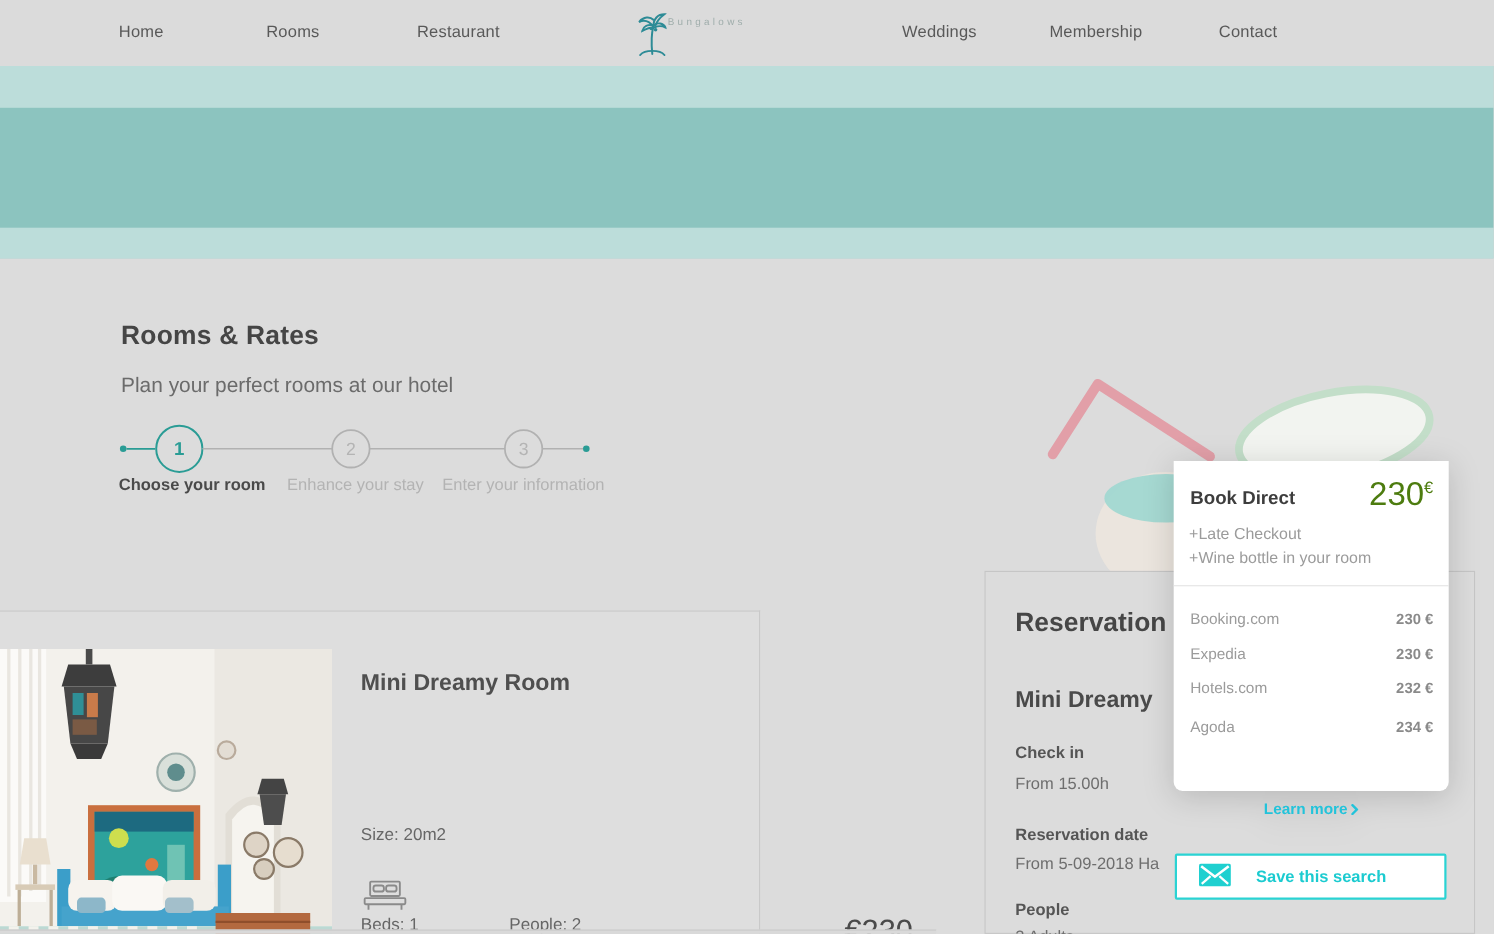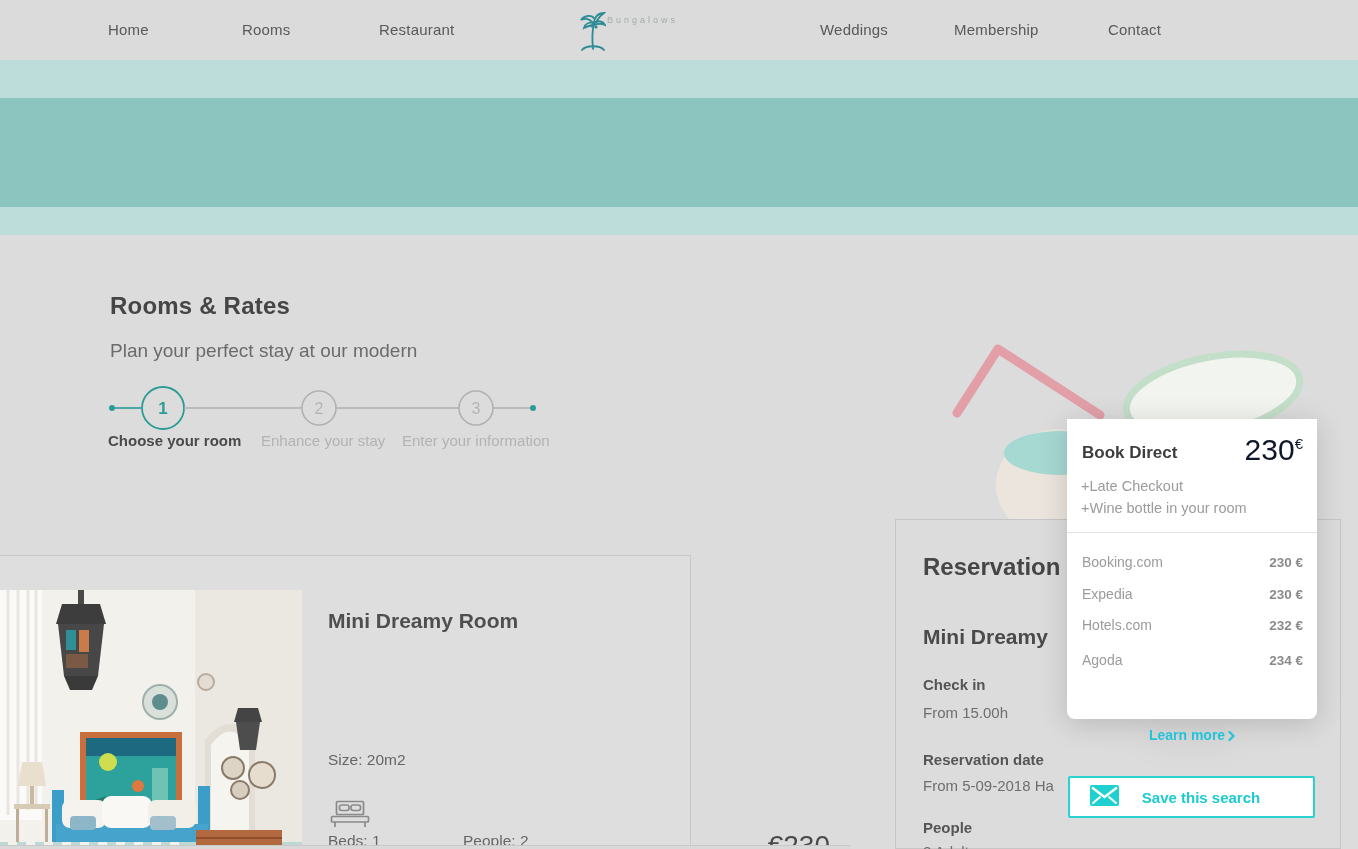--- a/index.html
+++ b/index.html
@@ -61,21 +61,21 @@
   .resv-room { position:absolute; left:27px; top:105px; font-size:21px; font-weight:bold; color:#4a4a4a; }
   .resv-label { position:absolute; left:27px; font-size:15px; font-weight:bold; color:#555555; }
   .resv-value { position:absolute; left:27px; font-size:15px; color:#6e6e6e; white-space:nowrap; }
 
   
   .cmp { position:absolute; left:1067px; top:419px; width:250px; z-index:5; filter:drop-shadow(0 5px 14px rgba(0,0,0,.16)); }
   .cmp-header { position:relative; height:41px; background:#14d3c6; border-radius:8px 8px 0 0; display:flex; align-items:center; justify-content:space-between; padding:0 15px; cursor:pointer; }
   .cmp-header-label { color:#ffffff; font-size:15px; font-weight:bold; letter-spacing:.2px; }
   .cmp-body { position:relative; background:#ffffff; border-radius:0 0 8px 8px; height:300px; }
   .cmp-direct-label { position:absolute; left:15px; top:24px; font-size:17px; font-weight:bold; color:#3d3d3d; }
-  .cmp-direct-price { position:absolute; right:14px; top:14px; font-size:30px; color:#0f172a; }
+  .cmp-direct-price { position:absolute; right:14px; top:14px; font-size:30px; color:#4d7c0f; }
   .cmp-direct-price sup { font-size:15px; }
   .cmp-perk1 { position:absolute; left:14px; top:59px; font-size:14.5px; color:#9b9b9b; }
   .cmp-perk2 { position:absolute; left:14px; top:81px; font-size:14.5px; color:#9b9b9b; }
   .cmp-divider { position:absolute; left:0; top:113px; width:100%; height:1px; background:#e3e3e3; }
   .cmp-row-name { position:absolute; left:15px; font-size:14px; color:#9b9b9b; }
   .cmp-row-price { position:absolute; right:14px; font-size:13.5px; font-weight:bold; color:#8a8a8a; }
   .cmp-learn { position:absolute; left:0; top:308px; width:100%; text-align:center; font-size:14px; font-weight:bold; color:#23c3da; cursor:pointer; }
   .cmp-learn svg { vertical-align:-1px; margin-left:3px; }
 
   
@@ -159,21 +159,21 @@
     <span>
       <svg width="11" height="7" viewBox="0 0 11 7">
           <polyline points="1,1 5.5,5.5 10,1" fill="none" stroke="#9a9a9a" stroke-width="1.6"></polyline>
         </svg>
     </span>
   </div>
 
   <button class="btn-modify">Modify</button>
 
   <div class="sec-title">Rooms &amp; Rates</div>
-  <div class="sec-sub">Plan your perfect stay at our modern</div>
+  <div class="sec-sub">Plan your perfect rooms at our hotel</div>
 
   <svg class="stepper-svg" width="460" height="50" viewBox="0 0 460 50">
     <circle cx="22" cy="25" r="3" fill="#2a9c95"></circle>
     <line x1="25" y1="25" x2="51" y2="25" stroke="#2a9c95" stroke-width="1.6"></line>
     <circle cx="73" cy="25" r="21" fill="none" stroke="#2a9c95" stroke-width="1.8"></circle>
     <text x="73" y="31" text-anchor="middle" font-size="17" font-weight="bold" fill="#2a9c95" font-family="Liberation Sans, sans-serif">1</text>
     <line x1="94" y1="25" x2="212" y2="25" stroke="#b1b1b1" stroke-width="1.4"></line>
     <circle cx="229" cy="25" r="17" fill="none" stroke="#b1b1b1" stroke-width="1.6"></circle>
     <text x="229" y="31" text-anchor="middle" font-size="16" fill="#b4b4b4" font-family="Liberation Sans, sans-serif">2</text>
     <line x1="246" y1="25" x2="369" y2="25" stroke="#b1b1b1" stroke-width="1.4"></line>

